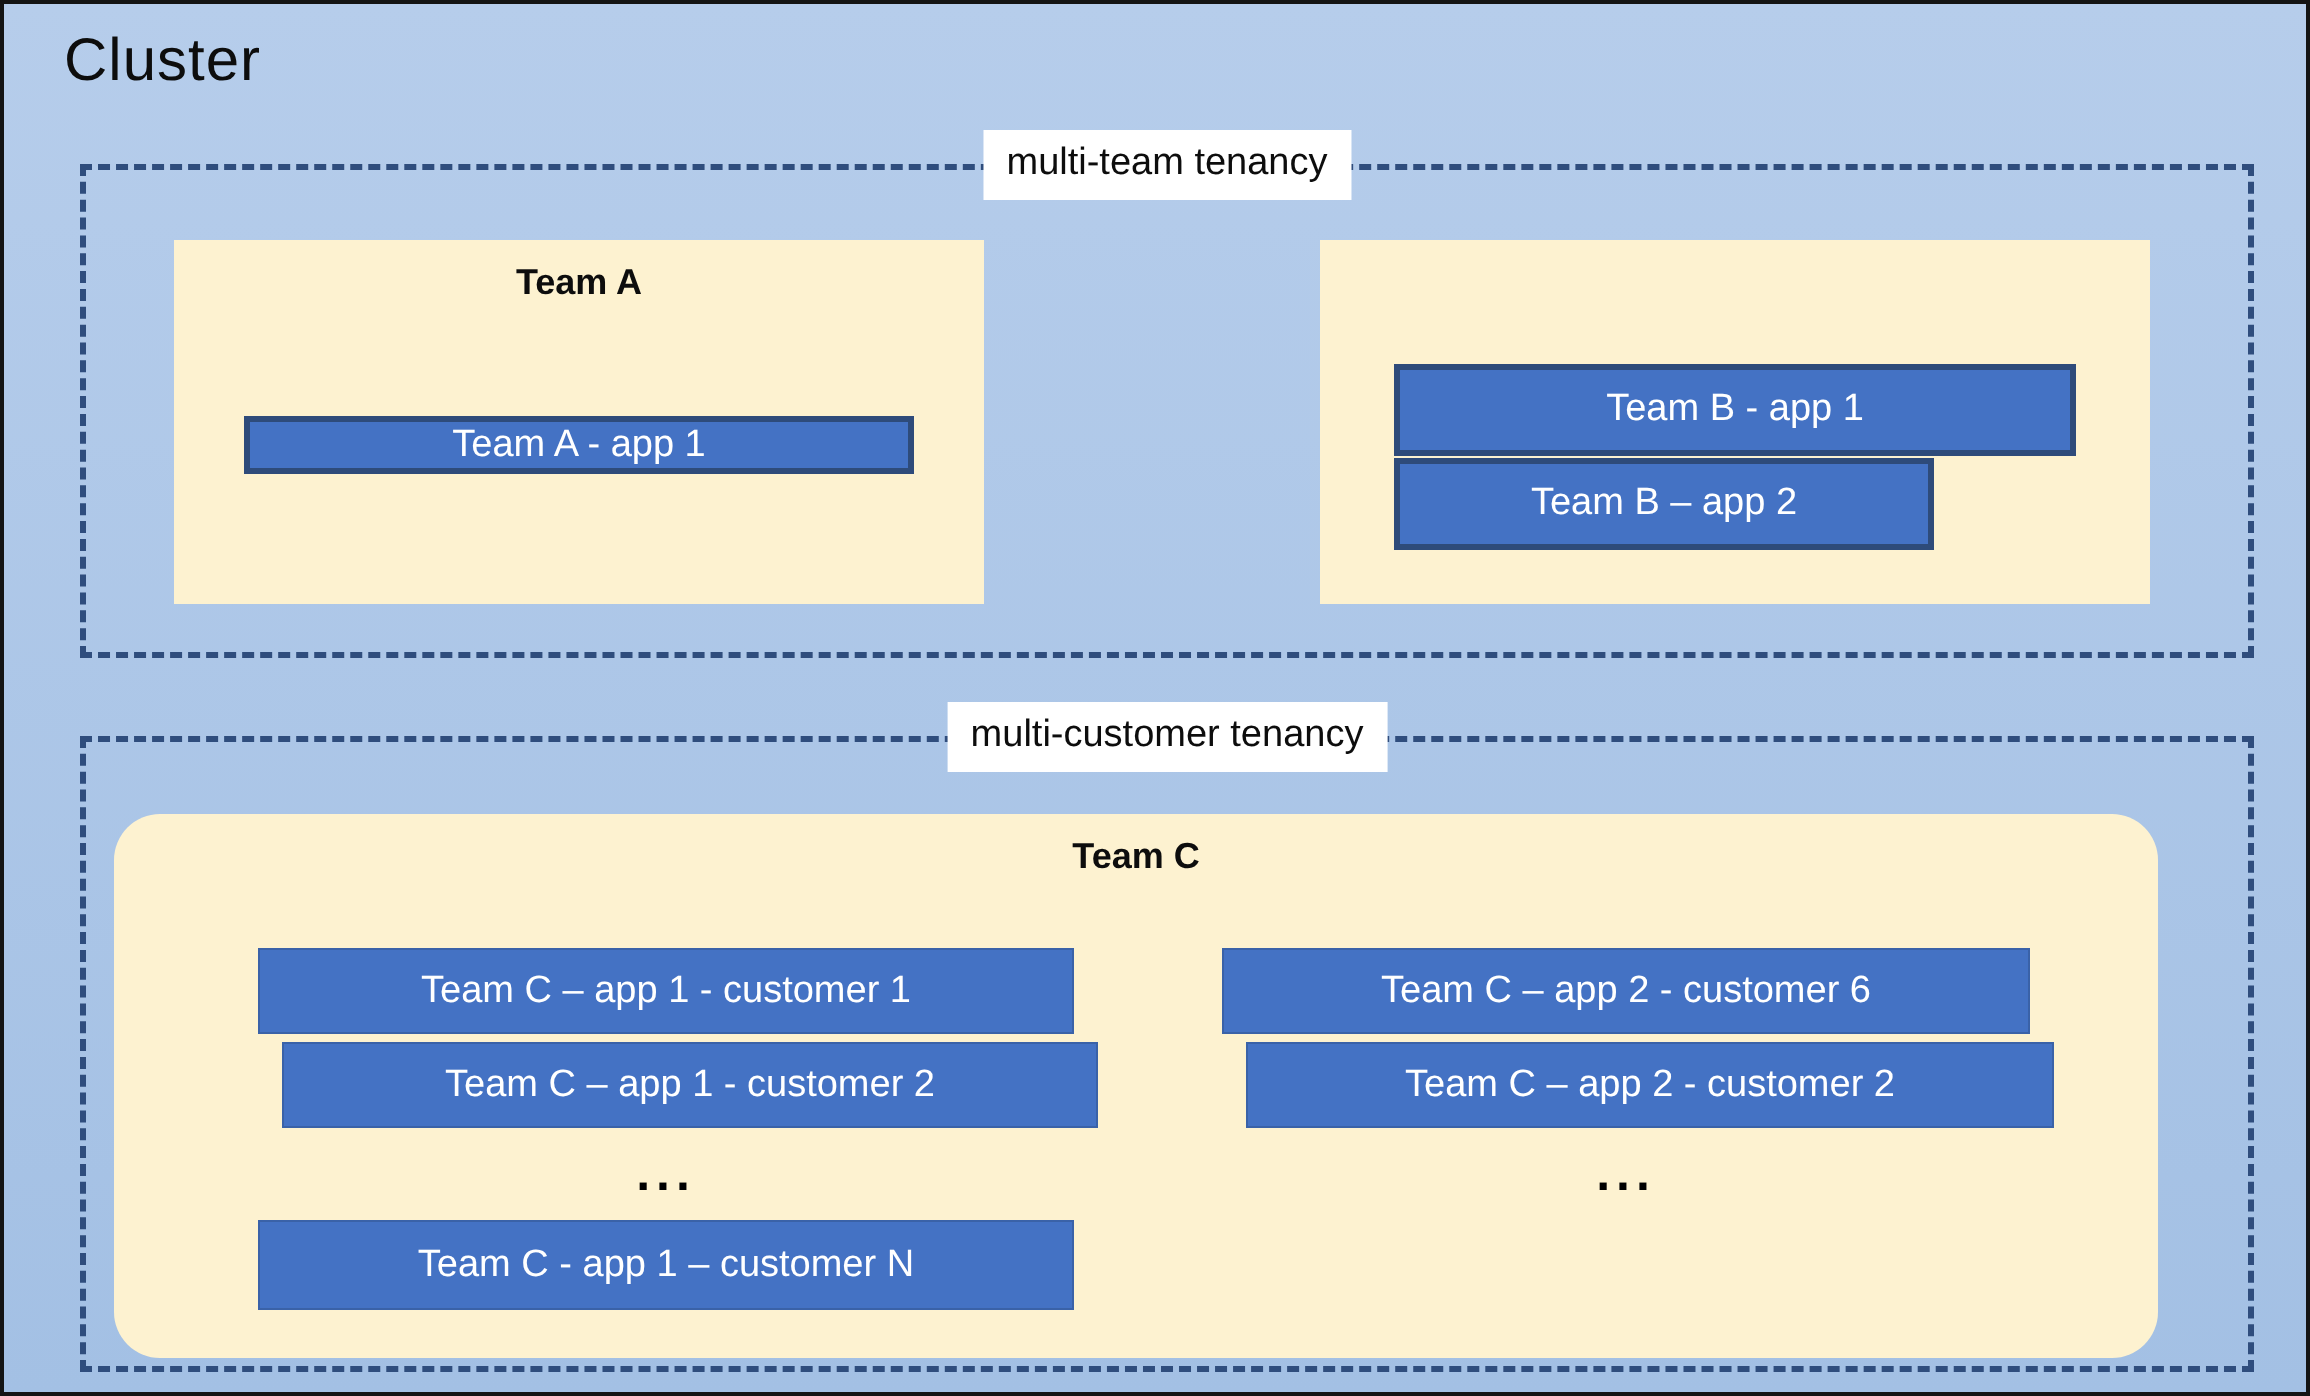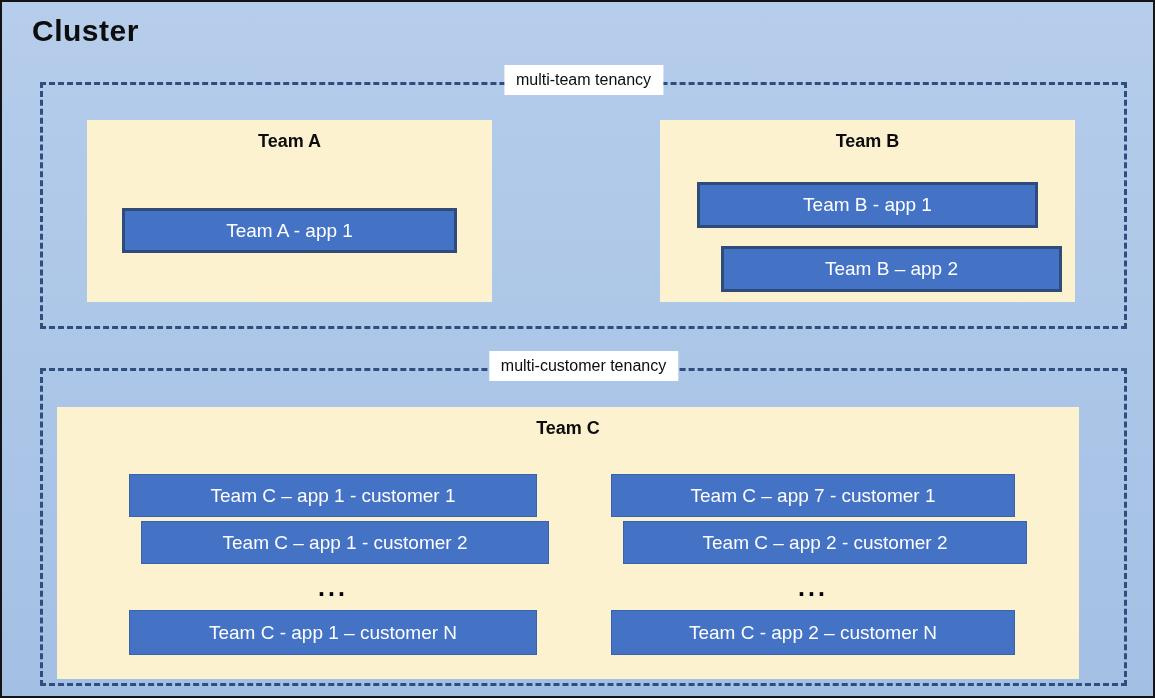--- a/index.html
+++ b/index.html
@@ -19,63 +19,63 @@
   #canvas{
     position:relative;
     width:1155px;height:698px;
     box-sizing:border-box;
     border:2px solid #141414;
     background:linear-gradient(180deg,var(--canvas-bg-top) 0%,var(--canvas-bg-bottom) 100%);
     overflow:hidden;
   }
   .cluster-title{
     position:absolute;left:30px;top:12px;
-    font-size:30px;font-weight:bold;letter-spacing:0.5px;
+    font-size:30px;font-weight:normal;letter-spacing:0.5px;
   }
   .section{
     position:absolute;
     border:3px dashed var(--dashed-border);
     box-sizing:border-box;
   }
   #section-multi-team{left:38px;top:80px;width:1087px;height:247px;}
   #section-multi-customer{left:38px;top:366px;width:1087px;height:318px;}
   .section-label{
     position:absolute;top:-20px;left:50%;transform:translateX(-50%);
     background:var(--label-bg);
     padding:4px 12px;
-    font-size:16px;line-height:1.4;
+    font-size:19px;line-height:1.4;
     white-space:nowrap;
   }
   .team{
     position:absolute;
     background:var(--team-bg);
     box-sizing:border-box;
   }
   #team-a{left:85px;top:118px;width:405px;height:182px;}
   #team-b{left:658px;top:118px;width:415px;height:182px;}
-  #team-c{left:55px;top:405px;width:1022px;height:272px;}
+  #team-c{left:55px;top:405px;width:1022px;height:272px;border-radius:23px;}
   .team-title{
     position:absolute;left:0;right:0;top:11px;
     text-align:center;
     font-size:18px;font-weight:bold;
   }
   .app{
     position:absolute;
     background:var(--app-fill);
     border:3px solid var(--app-border);
     box-sizing:border-box;
     color:var(--app-text);
     display:flex;align-items:center;justify-content:center;
     font-size:19px;
     white-space:nowrap;
   }
   .app.thin{border:1px solid var(--app-border-thin);}
-  #app-a1{left:35px;top:88px;width:335px;height:45px;}
+  #app-a1{left:35px;top:88px;width:335px;height:29px;}
   #app-b1{left:37px;top:62px;width:341px;height:46px;}
-  #app-b2{left:37px;top:126px;width:341px;height:46px;margin-left:24px;}
+  #app-b2{left:37px;top:109px;width:270px;height:46px;}
   
   .c-col1{left:72px;width:408px;}
   .c-col2{left:554px;width:404px;}
   .c-row1{top:67px;height:43px;}
   .c-row2{top:114px;height:43px;margin-left:12px;}
   .c-rowN{top:203px;height:45px;}
   .ellipsis{
     position:absolute;top:163px;height:34px;
     display:flex;align-items:center;justify-content:center;
     font-size:25px;font-weight:bold;letter-spacing:3px;
@@ -92,36 +92,34 @@
   <div class="section" id="section-multi-team">
     <div class="section-label">multi-team tenancy</div>
   </div>
 
   <div class="team" id="team-a">
     <div class="team-title">Team A</div>
     <div class="app" id="app-a1">Team A - app 1</div>
   </div>
 
   <div class="team" id="team-b">
-    <div class="team-title">Team B</div>
     <div class="app" id="app-b1">Team B - app 1</div>
     <div class="app" id="app-b2">Team B – app 2</div>
   </div>
 
   <div class="section" id="section-multi-customer">
     <div class="section-label">multi-customer tenancy</div>
   </div>
 
   <div class="team" id="team-c">
     <div class="team-title">Team C</div>
 
     <div class="app thin c-col1 c-row1">Team C – app 1 - customer 1</div>
     <div class="app thin c-col1 c-row2">Team C – app 1 - customer 2</div>
     <div class="ellipsis c-col1">...</div>
     <div class="app thin c-col1 c-rowN">Team C - app 1 – customer N</div>
 
-    <div class="app thin c-col2 c-row1">Team C – app 7 - customer 1</div>
+    <div class="app thin c-col2 c-row1">Team C – app 2 - customer 6</div>
     <div class="app thin c-col2 c-row2">Team C – app 2 - customer 2</div>
     <div class="ellipsis c-col2">...</div>
-    <div class="app thin c-col2 c-rowN">Team C - app 2 – customer N</div>
   </div>
 
 </div>
 
 </body></html>

